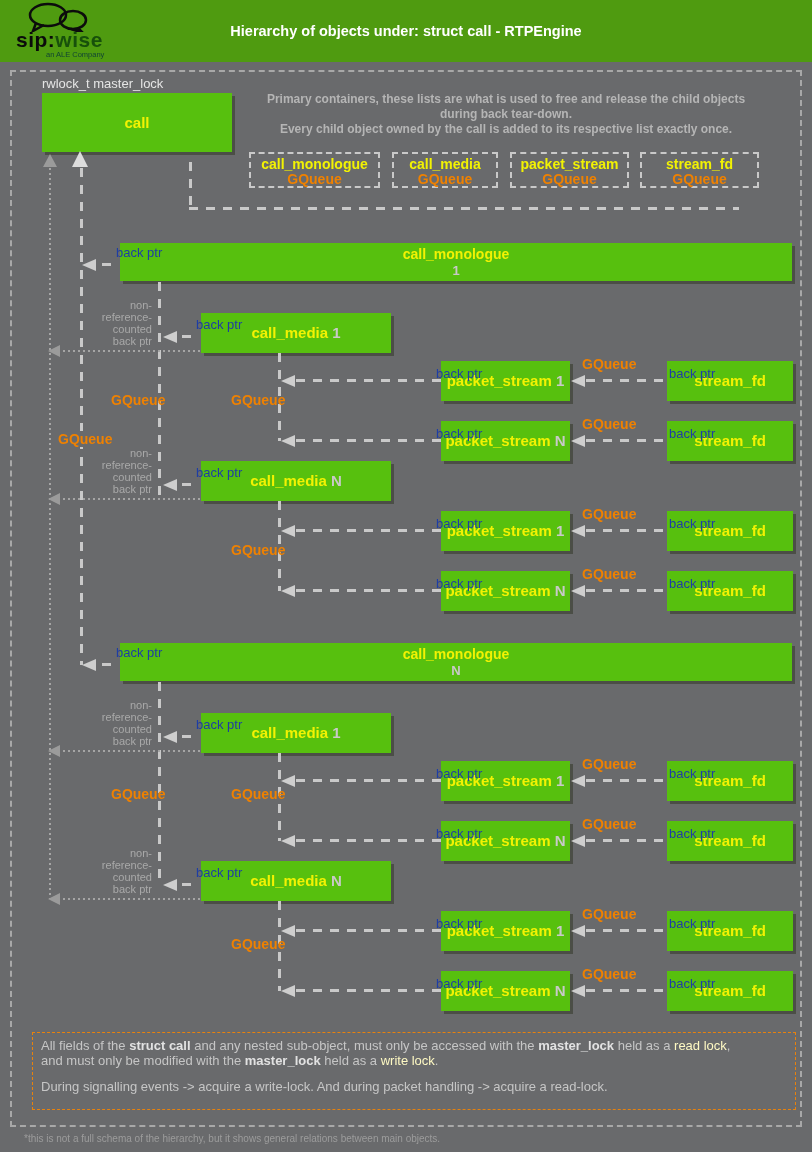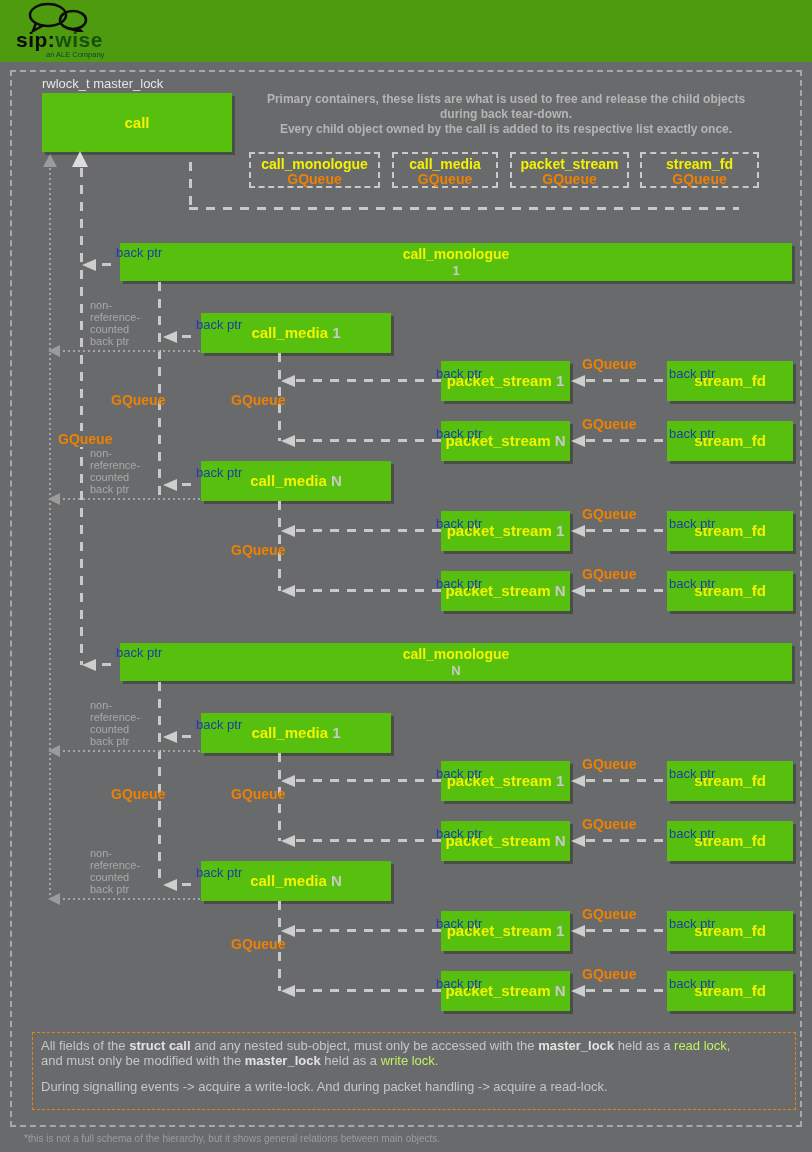--- a/index.html
+++ b/index.html
@@ -25,61 +25,62 @@
   .mono-l2{font-size:13px;line-height:16px;color:#c9c9c9;}
   
   .cbox{position:absolute;top:152px;height:30px;border:2px dashed #c9c9c9;text-align:center;padding-top:2px;}
   .cbox .nm{display:block;font-size:14px;font-weight:bold;color:#f2f203;line-height:16px;}
   .cbox .tp{display:block;font-size:14px;font-weight:bold;color:#ef8100;line-height:15px;}
   
   .bp{position:absolute;color:#1e3da5;font-size:13px;white-space:nowrap;z-index:5;}
   .gql{position:absolute;color:#ef8100;font-size:14px;font-weight:bold;white-space:nowrap;z-index:5;}
   .gql.ra{text-align:right;}
   .gql.bgfill{background:#696a6c;padding:0 2px;text-align:center;}
-  .ncb{position:absolute;width:62px;color:#a9a9a9;font-size:11px;line-height:12px;text-align:left;}
+  .ncb{position:absolute;width:62px;color:#a9a9a9;font-size:11px;line-height:12px;text-align:right;}
   .ncb span{display:block;}
   #masterlock{position:absolute;left:42px;top:76px;color:#e5e5e5;font-size:13px;}
   #intro{position:absolute;left:236px;top:92px;width:540px;text-align:center;
          color:#b5b5b5;font-size:12px;font-weight:bold;line-height:15px;}
   
   .vd{position:absolute;width:3px;background:repeating-linear-gradient(180deg,#c9c9c9 0 9px,transparent 9px 17px);}
   .hd{position:absolute;height:3px;background:repeating-linear-gradient(90deg,#c9c9c9 0 9px,transparent 9px 17px);}
   .vdot{position:absolute;width:2px;background:repeating-linear-gradient(180deg,#a5a5a5 0 2px,transparent 2px 5px);}
   .hdot{position:absolute;height:2px;background:repeating-linear-gradient(90deg,#a5a5a5 0 2px,transparent 2px 5px);}
   
   .tl{position:absolute;width:0;height:0;border-top:6px solid transparent;border-bottom:6px solid transparent;
       border-right:14px solid #cecece;}
   .tl.dot{border-top-width:6px;border-bottom-width:6px;border-right:12px solid #9b9b9b;}
   .tup{position:absolute;width:0;height:0;border-left:8px solid transparent;border-right:8px solid transparent;
        border-bottom:16px solid #dcdcdc;}
   .tup.dot{border-left-width:7px;border-right-width:7px;border-bottom:13px solid #9b9b9b;}
   
   #note{position:absolute;left:32px;top:1032px;width:746px;height:66px;border:1px dashed #e8820c;
         padding:5px 8px;color:#c6c6c6;font-size:13px;line-height:15px;}
   #note b{color:#e2e2e2;}
-  #note .lk{color:#bef264;}
+  #note .lk{color:#fef9c3;}
   #note .spacer{height:11px;}
   #footer{position:absolute;left:24px;top:1133px;color:#9c9c9c;font-size:10px;}
 </style>
 </head>
 <body>
 
 <div id="page">
 
   <div id="hdr">
     <div id="logo">
       <svg width="66" height="30" style="position:absolute;left:16px;top:0">
         <ellipse cx="22" cy="13" rx="18" ry="11" fill="none" stroke="#0c0c0c" stroke-width="2.5"></ellipse>
         <path d="M10 21 L7 29 L18 23" fill="none" stroke="#0c0c0c" stroke-width="2.5"></path>
         <ellipse cx="47" cy="18" rx="13" ry="9" fill="none" stroke="#0c0c0c" stroke-width="2.5"></ellipse>
         <path d="M52 26 L57 31 L45 27" fill="none" stroke="#0c0c0c" stroke-width="2.5"></path>
       </svg>
       <div id="logo-text"><span class="sip">sip:</span><span class="wise">wise</span></div>
       <div id="logo-sub">an ALE Company</div>
     </div>
+    <div id="hdr-title">Hierarchy of objects under: struct call - RTPEngine</div>
   </div>
 
   <div id="frame"></div>
 
   <div id="masterlock">rwlock_t master_lock</div>
   <div class="gb f15" style="left:42px;top:93px;width:190px;height:59px;line-height:59px"><span>call</span></div>
 
   <div id="intro">
     <div>Primary containers, these lists are what is used to free and release the child objects</div>
     <div>during back tear-down.</div>

